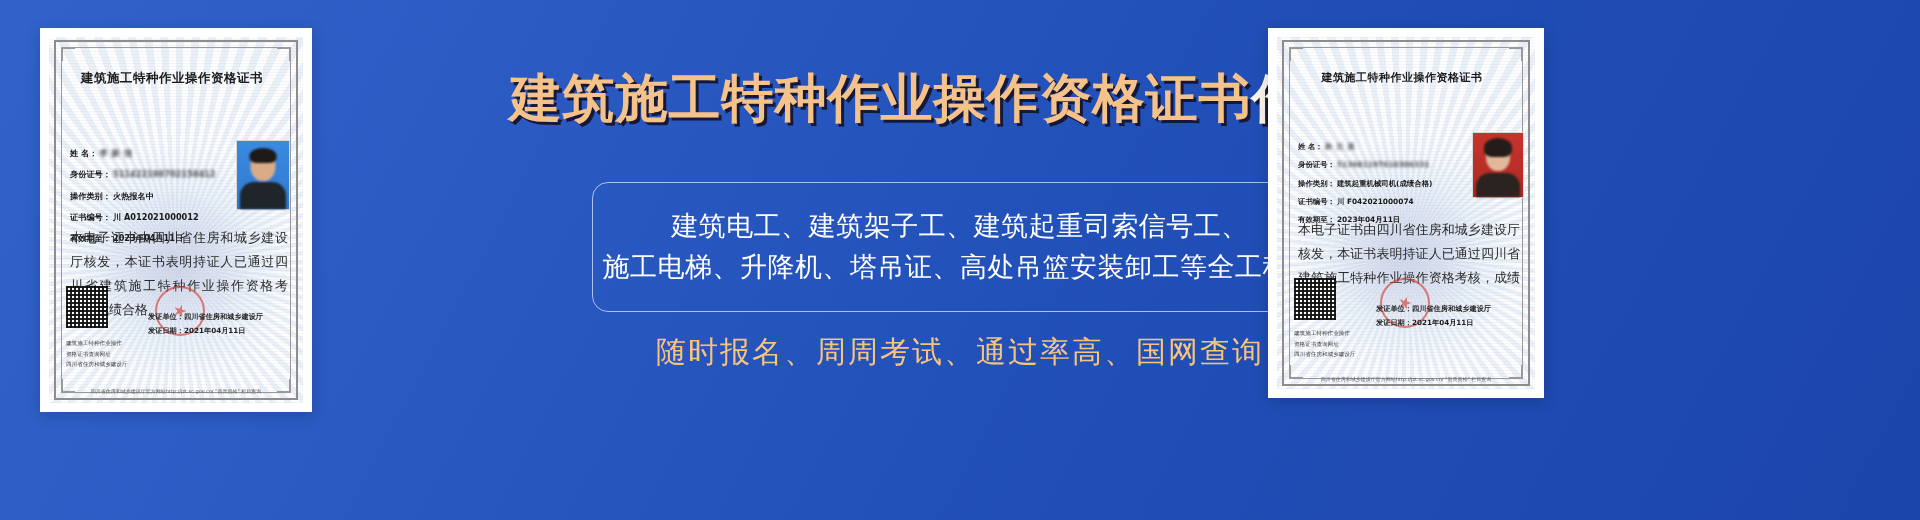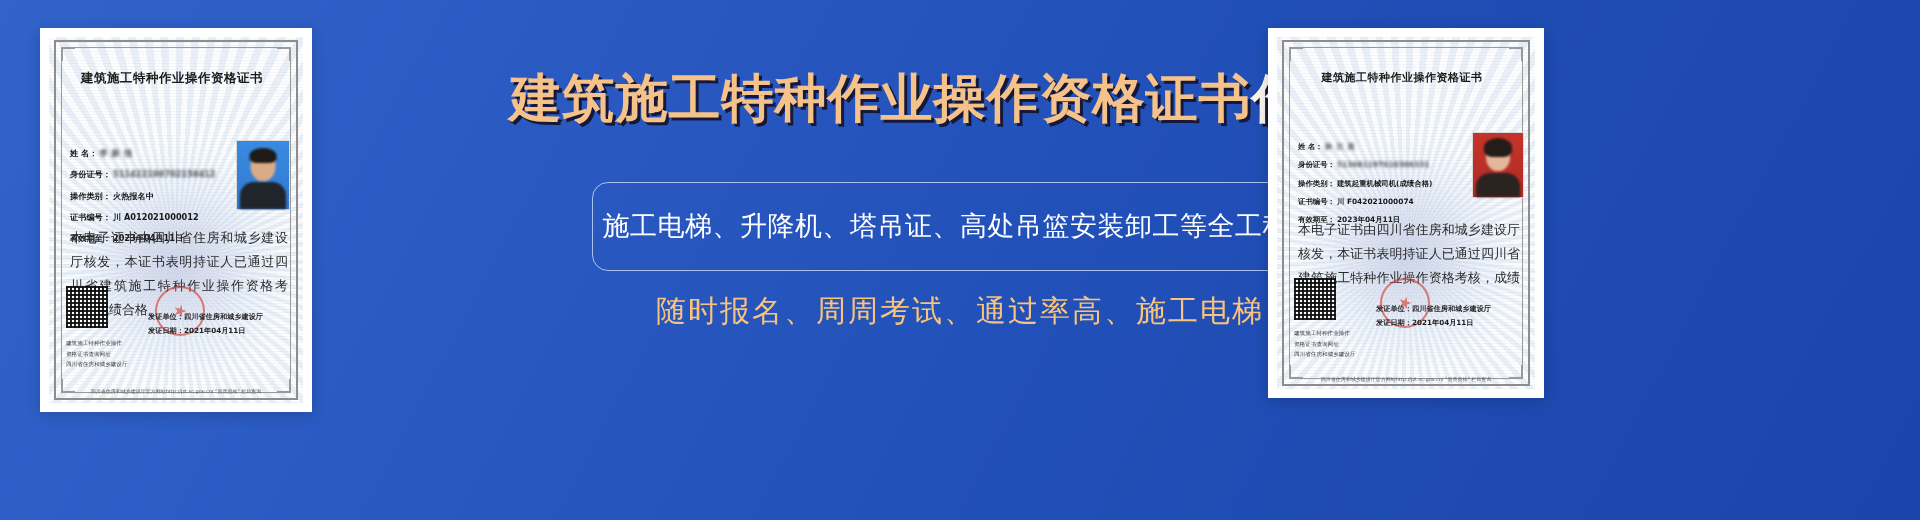--- a/index.html
+++ b/index.html
@@ -247,24 +247,25 @@
     <div class="foot-note">四川省住房和城乡建设厅官方网站http://jzt.sc.gov.cn/ "资质资格" 栏目查询</div>
   </div>
 
   <div class="center">
 
     <h1 class="main-title">
       <span class="mt-a">建筑施工特种作业操作资格证书</span><span class="mt-b">作业证</span>
     </h1>
 
     <div class="info-box">
+      <div class="info-line">建筑电工、建筑架子工、建筑起重司索信号工、</div>
       <div class="info-line">施工电梯、升降机、塔吊证、高处吊篮安装卸工等全工种；</div>
     </div>
 
-    <div class="tagline">随时报名、周周考试、通过率高、施工电梯</div>
+    <div class="tagline">随时报名、周周考试、通过率高、国网查询</div>
 
 
   </div>
 
   <div class="cert cert-right">
     <div class="cert-inner"></div>
     <div class="cert-frame">
       <span class="corner c-tl">
           <i></i>
         </span>

